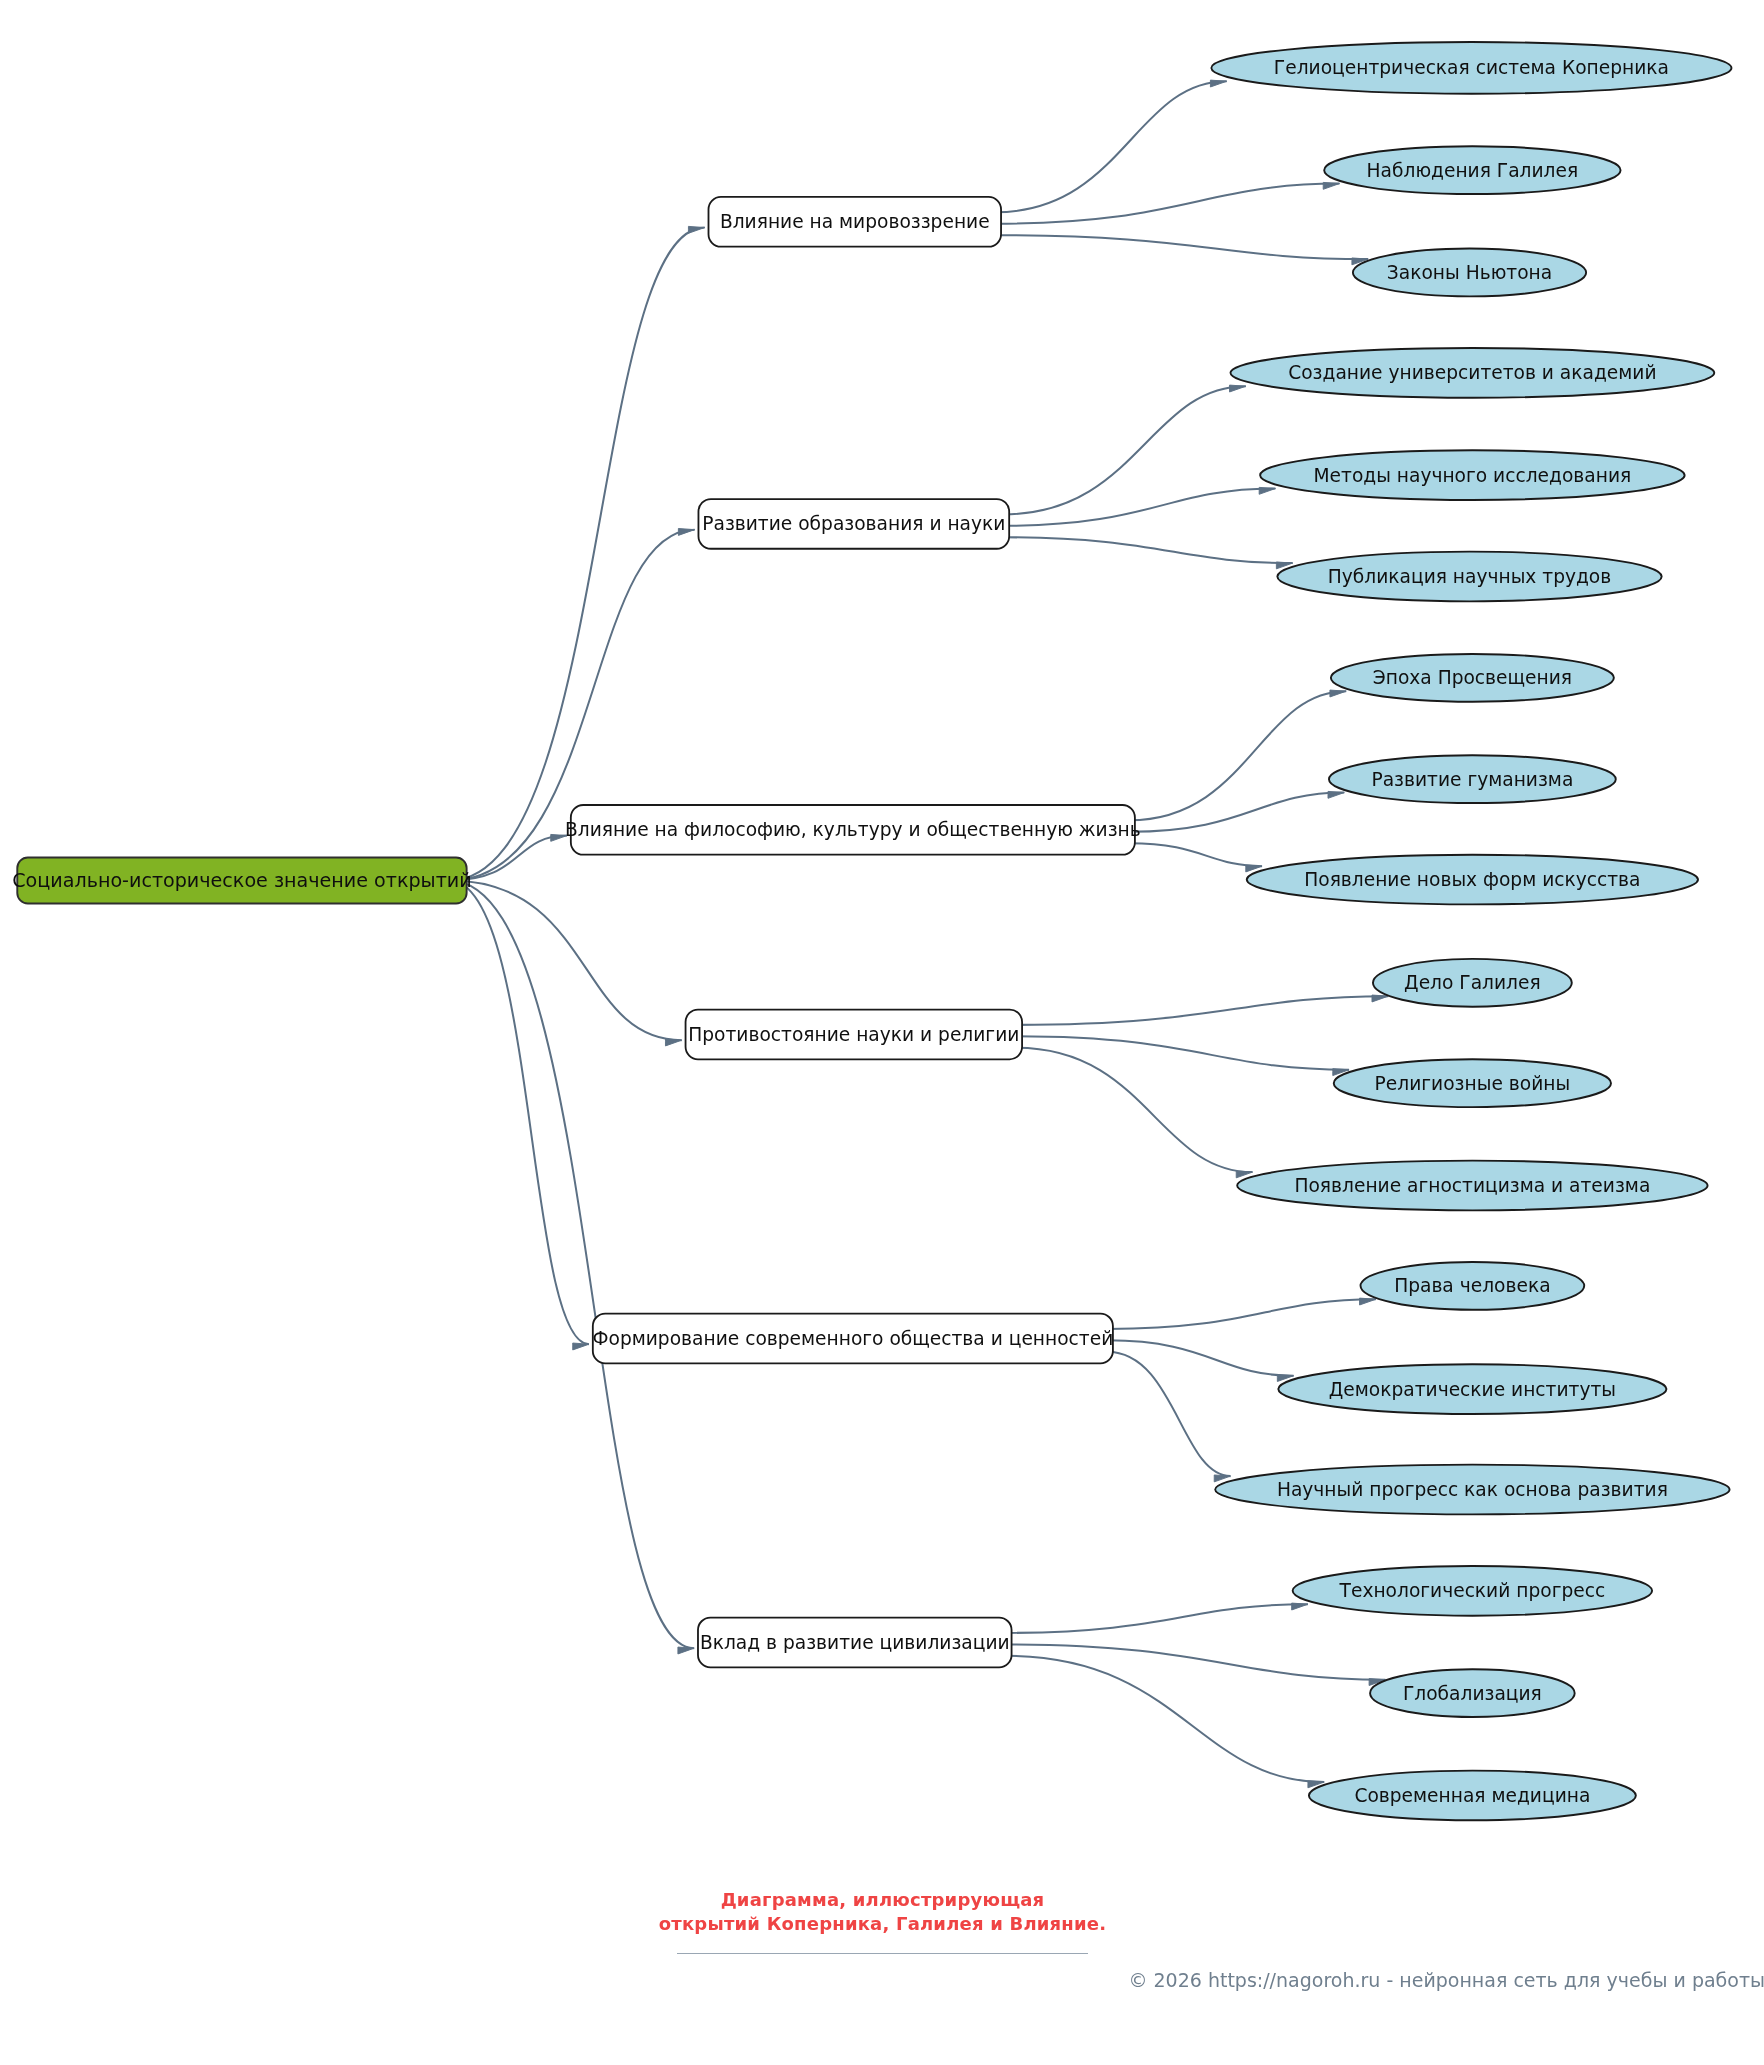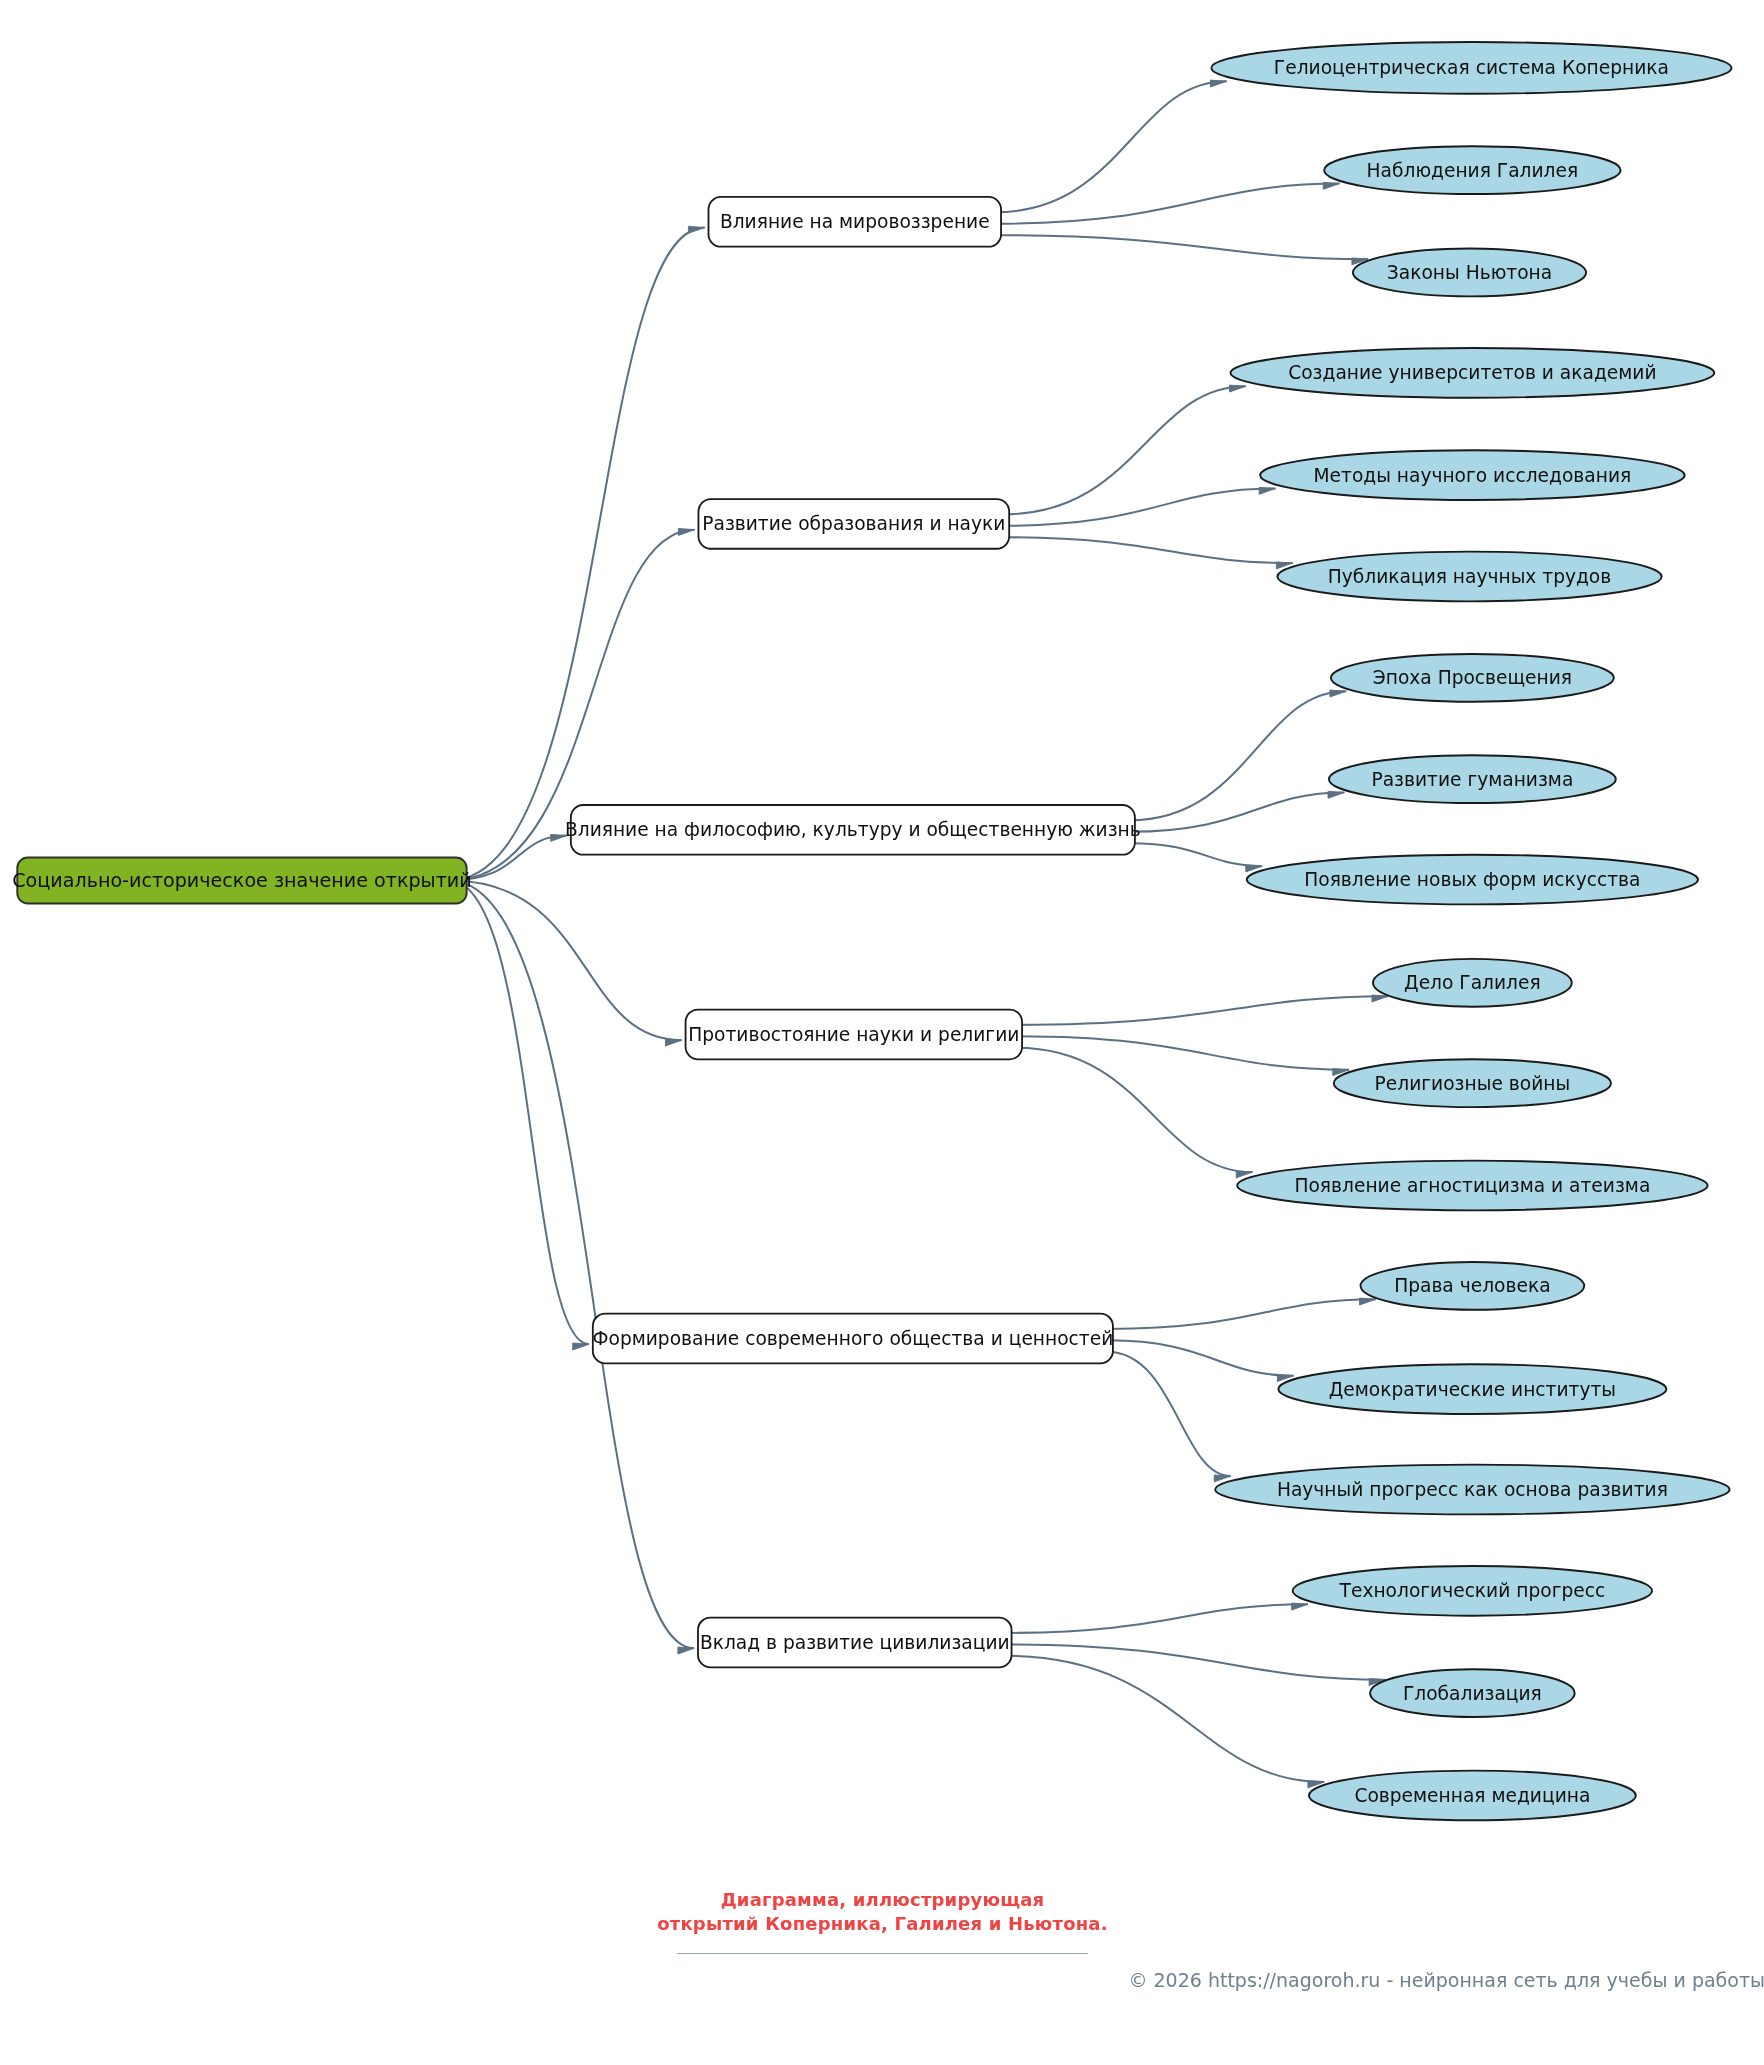--- a/index.html
+++ b/index.html
@@ -250,18 +250,18 @@
         </g>
         <g>
           <ellipse cx="1540" cy="1878" rx="171" ry="26" class="node-leaf-ellipse"></ellipse>
           <text x="1540" y="1879" class="node-label ">Современная медицина</text>
         </g>
       </g>
   </svg>
 
   <div class="footer-block">
     <p class="footer-title">Диаграмма, иллюстрирующая</p>
-    <p class="footer-title">открытий Коперника, Галилея и Ньютона.</p>
+    <p class="footer-title">открытий Коперника, Галилея и Влияние.</p>
     <hr class="footer-rule">
     <p class="footer-copy">© 2026 https://nagoroh.ru - нейронная сеть для учебы и работы</p>
   </div>
 </div>
 
 
 </body></html>

